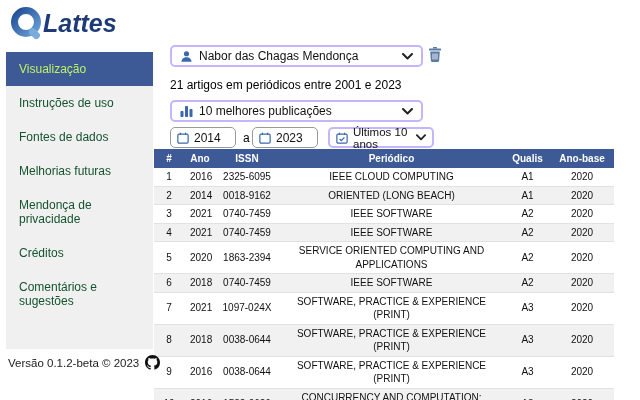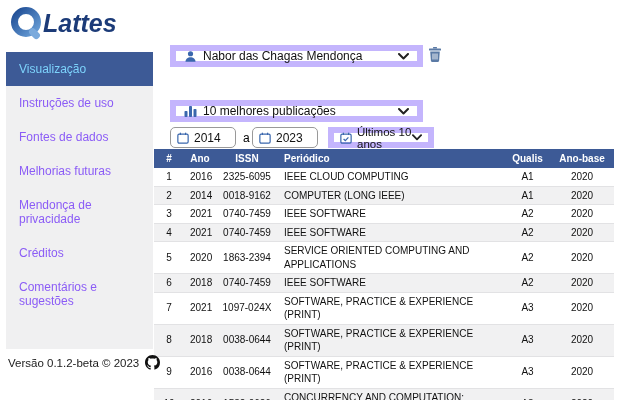--- a/index.html
+++ b/index.html
@@ -15,28 +15,28 @@
     font-size:25px; font-weight:bold; font-style:italic;
     color:#1c3b78; letter-spacing:0px; margin-left:-3px;
   }
 
   
   .sidebar {
     position:absolute; left:6px; top:52px; width:147px; height:297px;
     background:#f0f0f1;
   }
   .side-item {
-    font-size:12px; color:#8b5cf6; padding:10px 4px 10px 13px; cursor:pointer;
-  }
-  .side-item.selected { background:#3d5a96; color:#7dd3fc; }
+    font-size:12px; color:#14532d; padding:10px 4px 10px 13px; cursor:pointer;
+  }
+  .side-item.selected { background:#3d5a96; color:#bef264; }
 
   
   .selectbox {
     position:absolute; height:22px; background:#fff;
-    border:6px solid #c4b5fd; border-radius:0;
+    border:2px solid #c4b5fd; border-radius:5px;
     display:flex; align-items:center; font-size:12px; color:#111;
     padding:0 8px; cursor:pointer;
   }
   .selectbox .icon { margin-right:6px; display:flex; }
   .selectbox .chev { margin-left:auto; display:flex; }
   .inputbox {
     position:absolute; height:21px; background:#fff;
     border:1px solid #999; border-radius:5px;
     display:flex; align-items:center; padding:0 6px;
   }
@@ -49,26 +49,26 @@
   .conn { position:absolute; top:131px; font-size:12px; color:#000; }
   .trash-btn { position:absolute; left:428px; top:47px; cursor:pointer; background:none; border:none; }
 
   
   .results { position:absolute; left:154px; top:149px; width:460px; }
   table { border-collapse:collapse; width:460px; table-layout:fixed; }
   thead th {
     background:#3d5a96; color:#fff; font-size:10px; font-weight:bold;
     padding:4px 6px; text-align:center; white-space:nowrap;
   }
-  thead th.h3 { text-align:left; }
+  thead th.h3 { text-align:center; }
   tbody td {
     font-size:10px; color:#111; padding:2px 6px; line-height:1.35;
     border-bottom:1px solid #e2e2e4; text-align:center; vertical-align:middle;
   }
-  tbody td.c3 { text-align:left; }
+  tbody td.c3 { text-align:center; }
   tbody tr:nth-child(even) { background:#f1f1f2; }
 
   
   .footer {
     position:absolute; left:8px; top:355px; font-size:11.5px; color:#1b1b1b;
     display:flex; align-items:center; gap:6px;
   }
 </style>
 </head>
 <body>
@@ -122,20 +122,21 @@
         <rect x="1" y="1.5" width="12" height="2" rx="0.5"></rect>
         <rect x="5" y="0" width="4" height="1.6" rx="0.5"></rect>
         <path d="M2.2 4.6h9.6l-0.7 9.2c0 .7-.5 1.2-1.2 1.2H4.1c-.7 0-1.2-.5-1.2-1.2z"></path>
         <line x1="5" y1="6.5" x2="5" y2="12.5" stroke="#fff" stroke-width="0.9"></line>
         <line x1="7" y1="6.5" x2="7" y2="12.5" stroke="#fff" stroke-width="0.9"></line>
         <line x1="9" y1="6.5" x2="9" y2="12.5" stroke="#fff" stroke-width="0.9"></line>
       </svg>
     </span>
   </button>
 
+  <div class="summary">21 artigos em periódicos entre 2001 e 2023</div>
 
   <div class="selectbox" style="left:170px; top:100px; width:253px;">
     <span class="icon">
       <svg width="13" height="12" viewBox="0 0 13 12" fill="#3a67ad">
         <rect x="0.5" y="6" width="3" height="6" rx="0.8"></rect>
         <rect x="5" y="1" width="3" height="11" rx="0.8"></rect>
         <rect x="9.5" y="4" width="3" height="8" rx="0.8"></rect>
       </svg>
     </span>
     <span>10 melhores publicações</span>
@@ -210,21 +211,21 @@
             <td class="c1">2016</td>
             <td class="c2">2325-6095</td>
             <td class="c3">IEEE CLOUD COMPUTING</td>
             <td class="c4">A1</td>
             <td class="c5">2020</td>
           </tr>
           <tr>
             <td class="c0">2</td>
             <td class="c1">2014</td>
             <td class="c2">0018-9162</td>
-            <td class="c3">COMPUTER (LONG IEEE)</td>
+            <td class="c3">ORIENTED (LONG BEACH)</td>
             <td class="c4">A1</td>
             <td class="c5">2020</td>
           </tr>
           <tr>
             <td class="c0">3</td>
             <td class="c1">2021</td>
             <td class="c2">0740-7459</td>
             <td class="c3">IEEE SOFTWARE</td>
             <td class="c4">A2</td>
             <td class="c5">2020</td>

